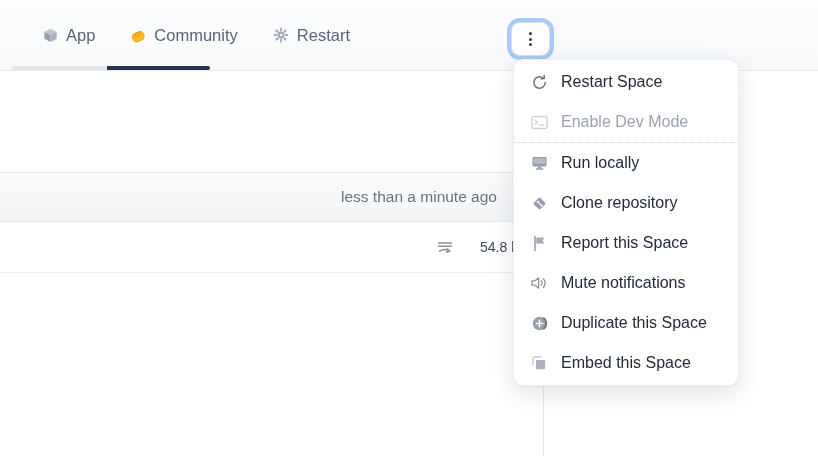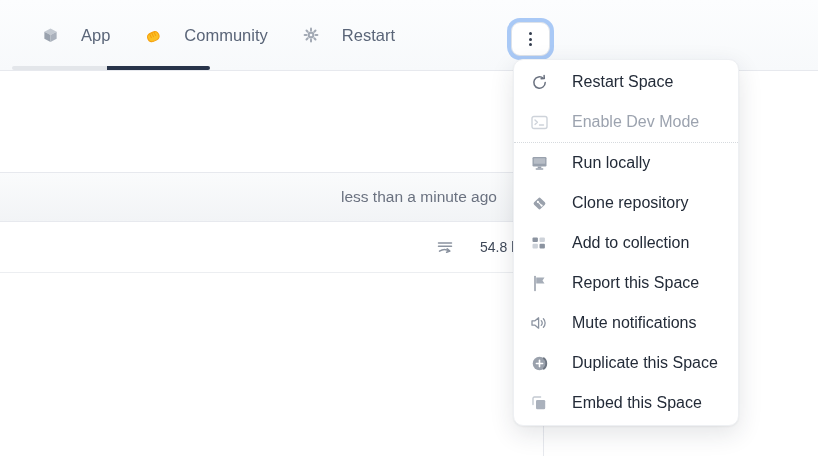--- a/index.html
+++ b/index.html
@@ -10,21 +10,21 @@
   }
   
   .tabbar{
     position:absolute;left:0;top:0;width:818px;height:71px;
     background:linear-gradient(to bottom,#fcfdfe,#f7f9fb);
     border-bottom:1px solid #e7e9ee;
     box-sizing:border-box;
   }
   .tabs{position:absolute;left:24px;top:0;height:70px;display:flex;align-items:center;}
   .tab{
-    display:flex;align-items:center;gap:22px;height:70px;
+    display:flex;align-items:center;gap:7px;height:70px;
     padding:0 17px;cursor:pointer;color:#56masked;
   }
   .tab .tlabel{font-size:16.5px;color:#5a6578;}
   .tab.active .tlabel{color:#111827;font-weight:700;}
   .underline-track{
     position:absolute;left:12px;top:66px;width:96px;height:4px;
     background:#e3e6ea;border-radius:3px 0 0 3px;
   }
   .underline-active{
     position:absolute;left:107px;top:66px;width:103px;height:4px;
@@ -63,21 +63,21 @@
   }
   
   .menu{
     position:absolute;left:513px;top:59px;width:226px;
     background:#ffffff;border-radius:10px;
     border:1px solid #eef0f3;
     box-shadow:0 1px 2px rgba(0,0,0,.05),0 8px 24px rgba(31,41,55,.12);
     padding:2px 0;z-index:20;box-sizing:border-box;
   }
   .mitem{
-    height:40px;display:flex;align-items:center;gap:24px;
+    height:40px;display:flex;align-items:center;gap:13px;
     padding:0 16px;cursor:pointer;text-align:center;
   }
   .mitem .mlabel{font-size:16px;color:#232b38;white-space:nowrap;}
   .mitem.disabled{cursor:default;}
   .mitem.disabled .mlabel{color:#9ca3af;}
   .mdivider{height:0;border-top:1px dotted #d6dade;margin:0;}
   .micon{width:18px;height:17px;display:flex;align-items:center;justify-content:center;flex:0 0 18px;}
   svg{display:block;}
 </style>
 </head>
@@ -209,31 +209,20 @@
         <svg width="17" height="17" viewBox="0 0 17 17">
           <rect x="3.9" y="3.9" width="9.2" height="9.2" rx="1.6" transform="rotate(45 8.5 8.5)" fill="#9aa1ac"></rect>
           <circle cx="6.9" cy="6.9" r="1.1" fill="#ffffff"></circle>
           <path d="M7.7 7.7 l2.6 2.6" stroke="#ffffff" stroke-width="1.1" stroke-linecap="round"></path>
           <circle cx="10.6" cy="10.6" r="1.1" fill="#ffffff"></circle>
         </svg>
       </span>
       <span class="mlabel">Clone repository</span>
     </div>
 
-    <div class="mitem">
-      <span class="micon">
-        <svg width="16" height="14" viewBox="0 0 16 14">
-          <rect x="1.5" y="1.5" width="5.4" height="4.6" rx="1" fill="#8b93a0"></rect>
-          <rect x="8.5" y="1.5" width="5.4" height="4.6" rx="1" fill="#cdd2d9"></rect>
-          <rect x="1.5" y="7.8" width="5.4" height="4.6" rx="1" fill="#cdd2d9"></rect>
-          <rect x="8.5" y="7.8" width="5.4" height="4.6" rx="1" fill="#8b93a0"></rect>
-        </svg>
-      </span>
-      <span class="mlabel">Add to collection</span>
-    </div>
 
     <div class="mitem">
       <span class="micon">
         <svg width="15" height="17" viewBox="0 0 15 17">
           <line x1="3" y1="1.5" x2="3" y2="15.5" stroke="#9aa1ac" stroke-width="1.6" stroke-linecap="round"></line>
           <path d="M4.2 2.5 h8.3 l-2 3 2 3 h-8.3 z" fill="#a6adb8"></path>
         </svg>
       </span>
       <span class="mlabel">Report this Space</span>
     </div>

